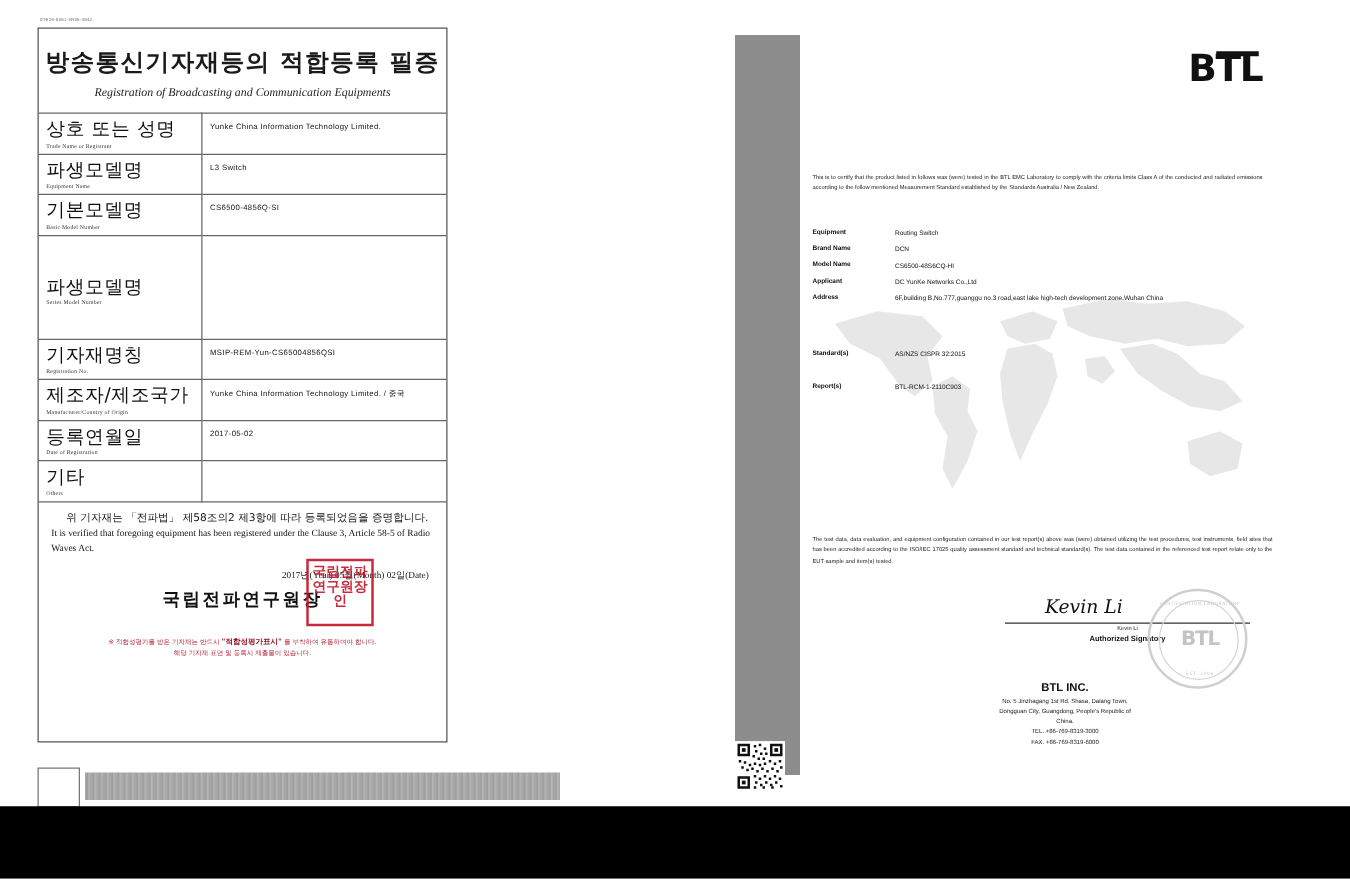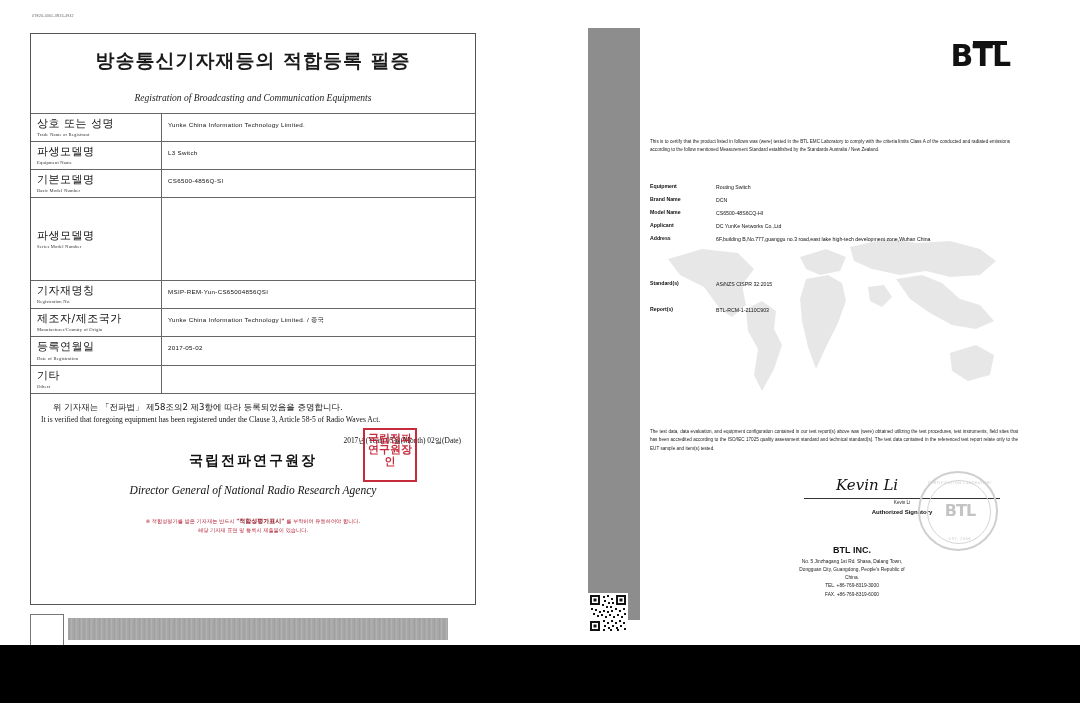--- a/index.html
+++ b/index.html
@@ -44,63 +44,63 @@
     left: 12px;
     top: 4px;
     font-family: "Liberation Sans", sans-serif;
     font-size: 3.5px;
     color: #666;
     letter-spacing: .2px;
   }
   .cert-left-frame {
     position: absolute;
     left: 10px;
-    top: 23px;
-    width: 446px;
+    top: 12px;
+    width: 328px;
     height: 572px;
     border: 1px solid #555;
     background: #fff;
     box-sizing: border-box;
   }
   .cert-title {
     text-align: center;
     font-size: 19px;
     font-weight: bold;
     color: #1a1a1a;
     margin-top: 14px;
     letter-spacing: 1px;
     font-family: "DejaVu Serif", serif;
   }
   .cert-subtitle {
     text-align: center;
     font-size: 9.5px;
     font-style: italic;
     color: #222;
-    margin-top: 19px;
+    margin-top: 7px;
     margin-bottom: 10px;
     font-family: "Liberation Serif", serif;
   }
   table.cert-table {
     width: 100%;
     border-collapse: collapse;
     table-layout: fixed;
   }
   table.cert-table td {
     border: 1px solid #666;
     border-left: none;
     border-right: none;
     vertical-align: top;
     padding: 4px 6px;
   }
   table.cert-table tr td:first-child {
     width: 118px;
     border-right: 1px solid #666;
   }
   .lbl-ko {
-    font-size: 11px;
+    font-size: 15px;
     color: #111;
     font-family: "DejaVu Sans", sans-serif;
     letter-spacing: .5px;
     display: block;
     line-height: 1.1;
   }
   .lbl-en {
     font-size: 4.6px;
     color: #333;
     font-family: "Liberation Serif", serif;
@@ -521,21 +521,20 @@
       <span class="en">It is verified that foregoing equipment has been registered under the Clause 3, Article 58-5 of Radio Waves Act.</span>
     </div>
 
     <div class="cert-date">2017년(Year) 05월(Month) 02일(Date)</div>
 
     <div class="cert-signer">
       <span>국립전파연구원장</span>
       <span class="seal">국립전파연구원장인</span>
     </div>
 
-    <div class="cert-agency">Director General of National Radio Research Agency</div>
 
     <div class="cert-footnote">
       <span>※ 적합성평가를 받은 기자재는 반드시 </span><b>"적합성평가표시"</b><span> 를 부착하여 유통하여야 합니다.</span><br>
       <span>해당 기자재 표면 및 등록시 제출물이 있습니다.</span>
     </div>
   </div>
 
   <div class="scan-strip-box"></div>
   <div class="scan-strip"></div>
 </div>

